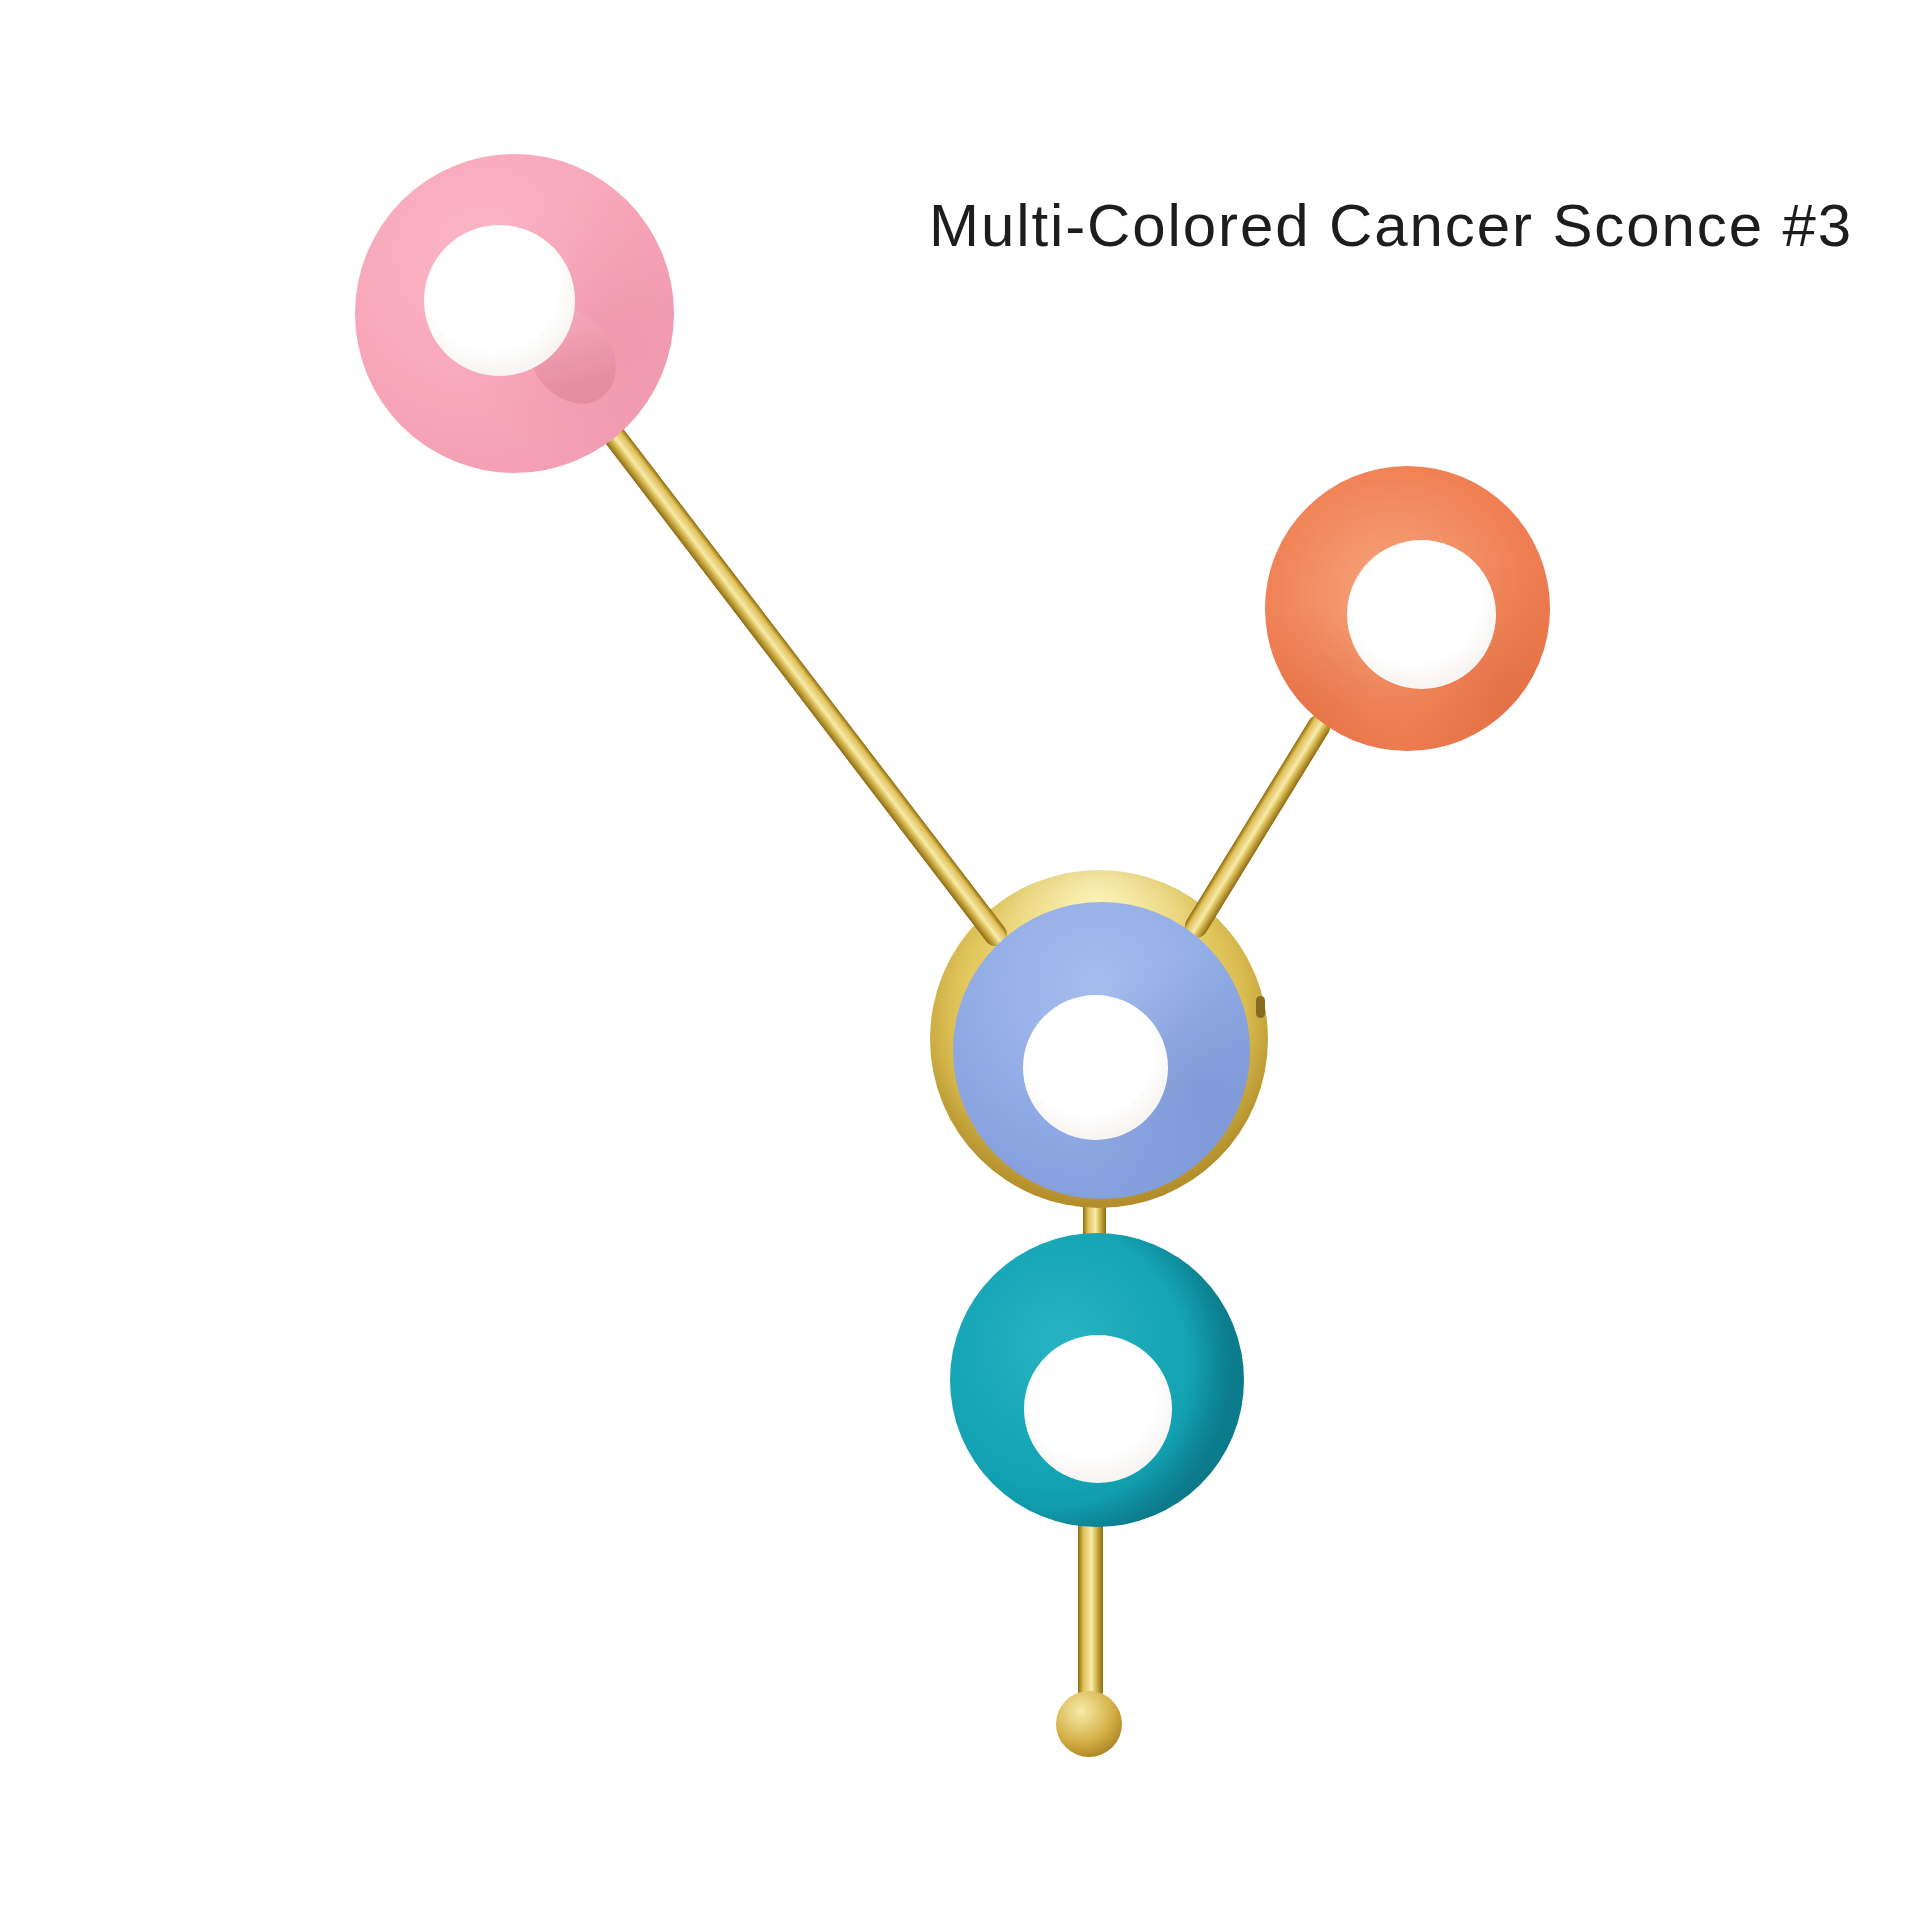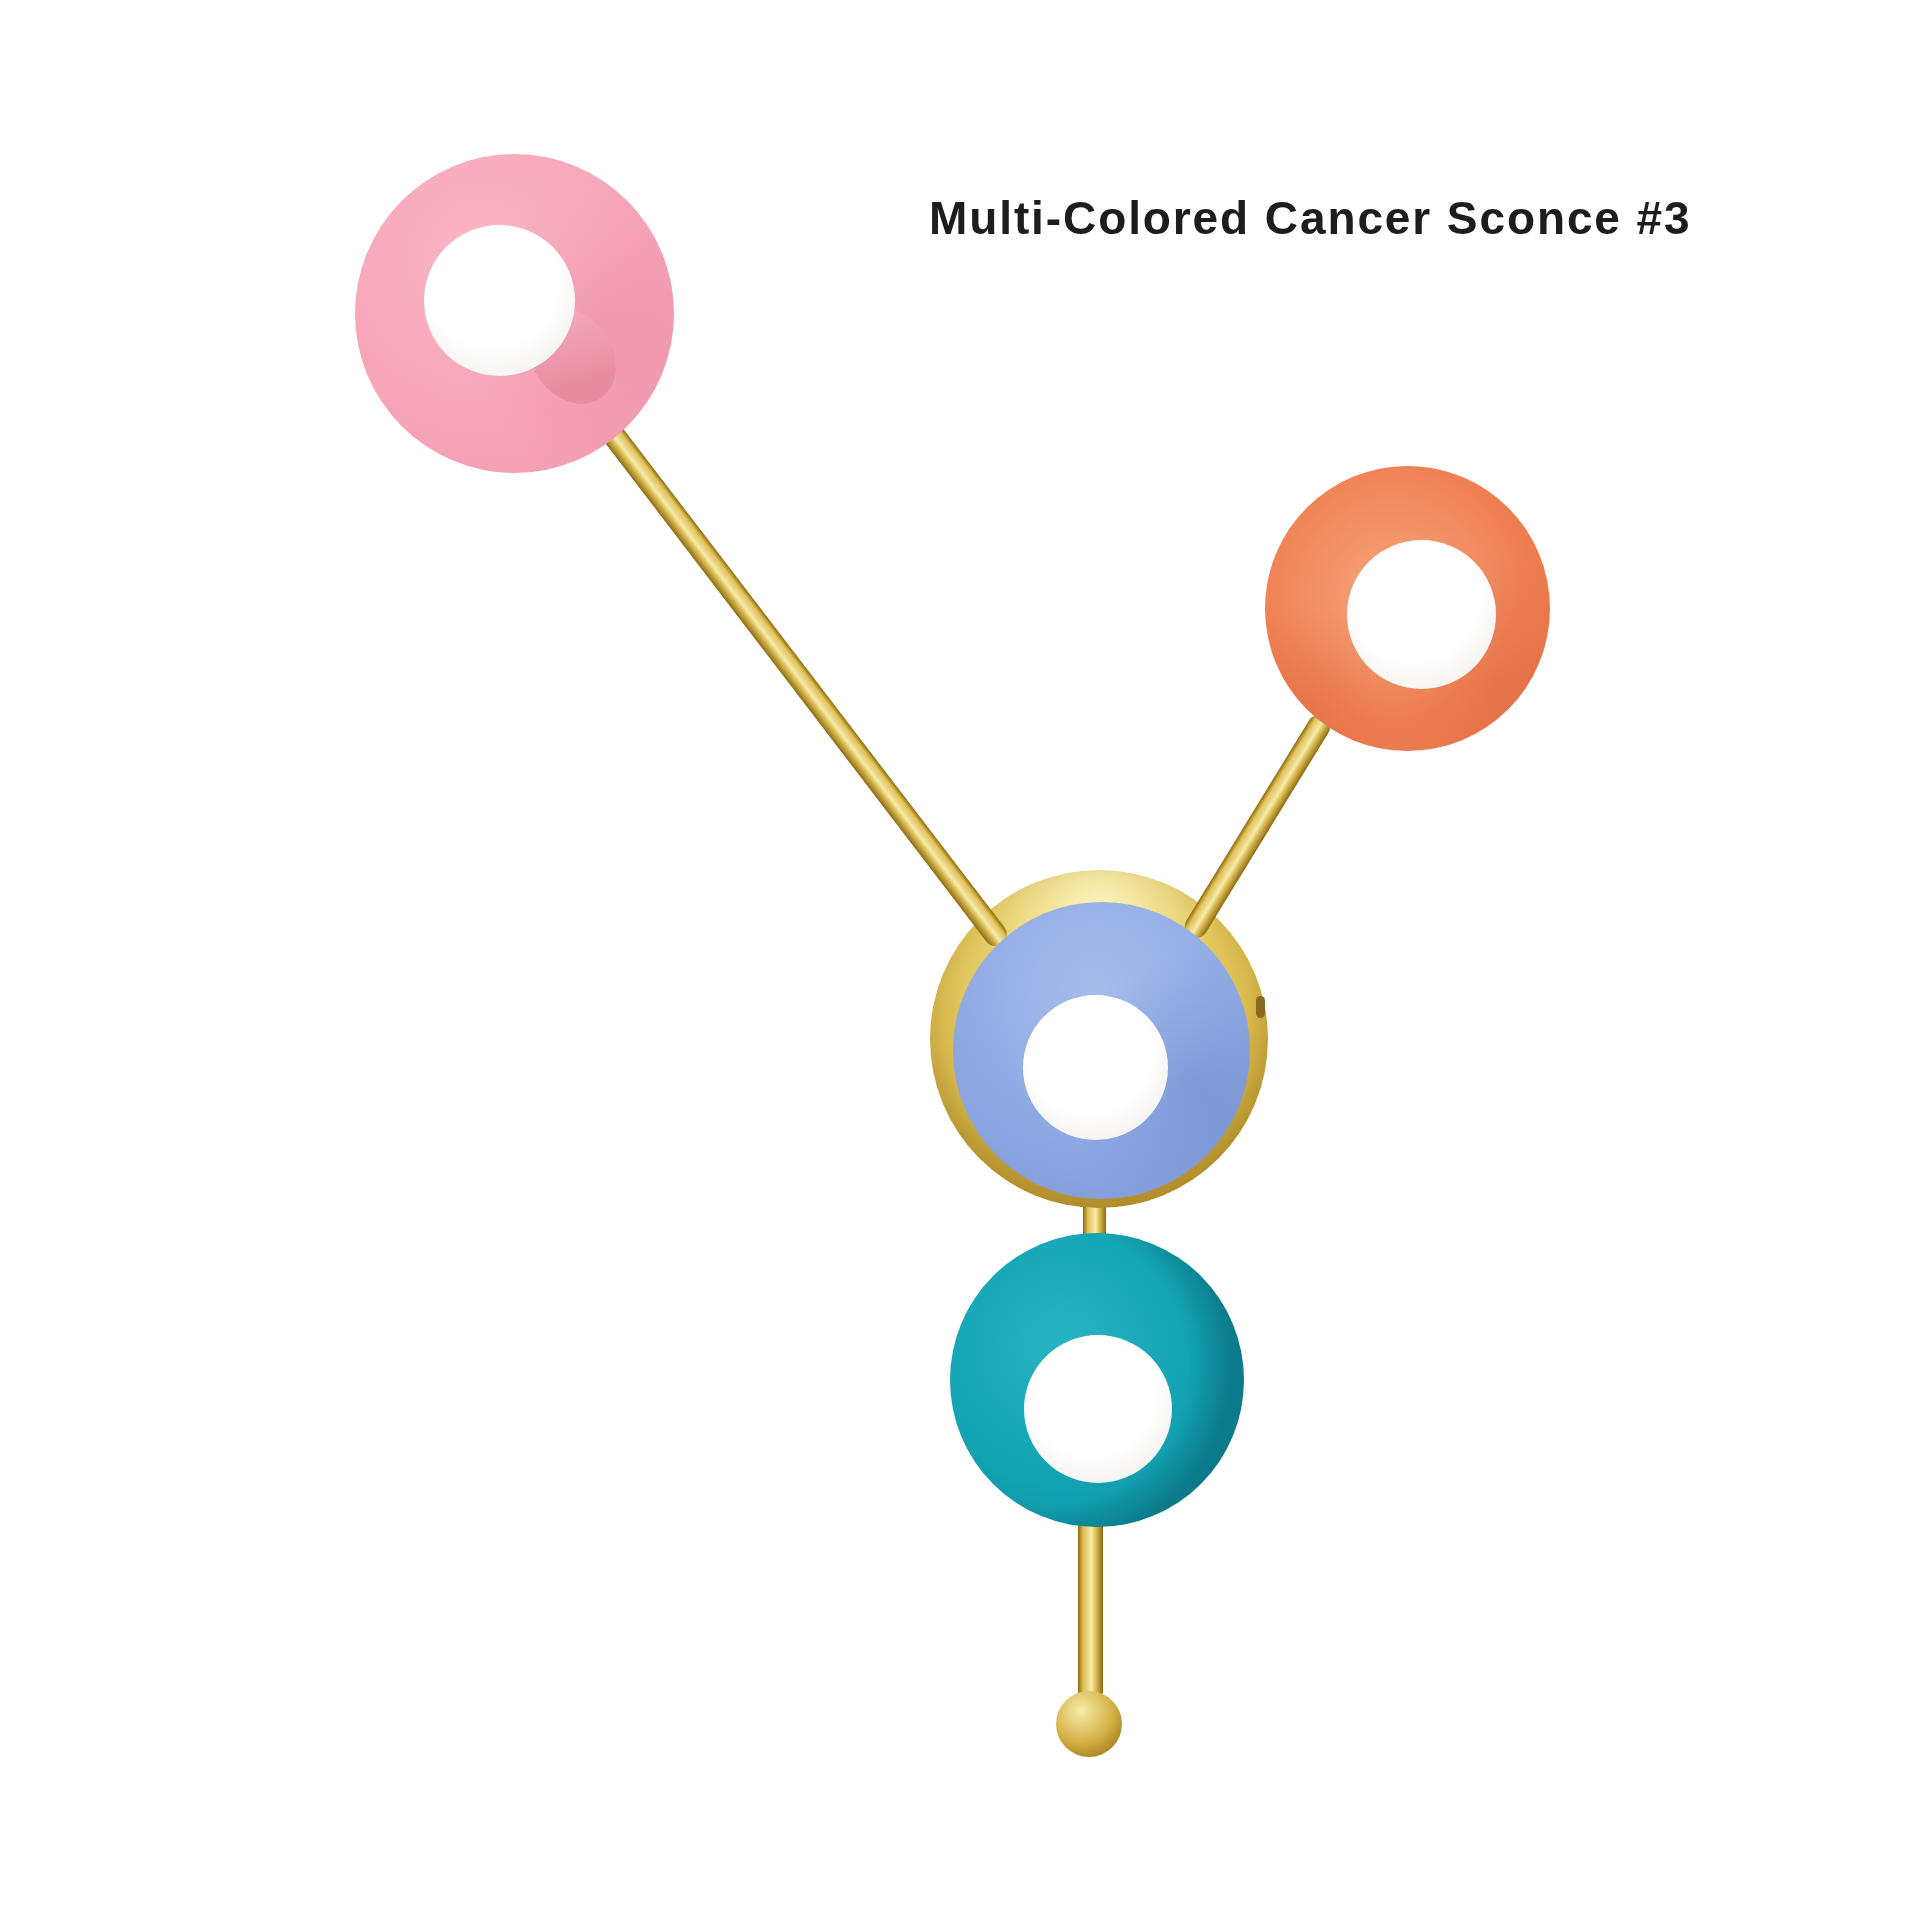--- a/index.html
+++ b/index.html
@@ -11,22 +11,22 @@
   .canvas {
     position: relative;
     width: 1926px; height: 1926px;
     background: var(--background, #ffffff);
     overflow: hidden;
   }
 
   .product-title {
     position: absolute;
     left: 929px; top: 191px;
-    font-size: 46px;
-    font-weight: 700;
+    font-size: 60px;
+    font-weight: 400;
     letter-spacing: 1.9px;
     color: var(--text, #1d1d1d);
     white-space: nowrap;
   }
 
   
   .disc, .bulb, .backplate, .ball, .socket { position: absolute; border-radius: 50%; }
   .rod { position: absolute; border-radius: 12.3px; }
 
   

